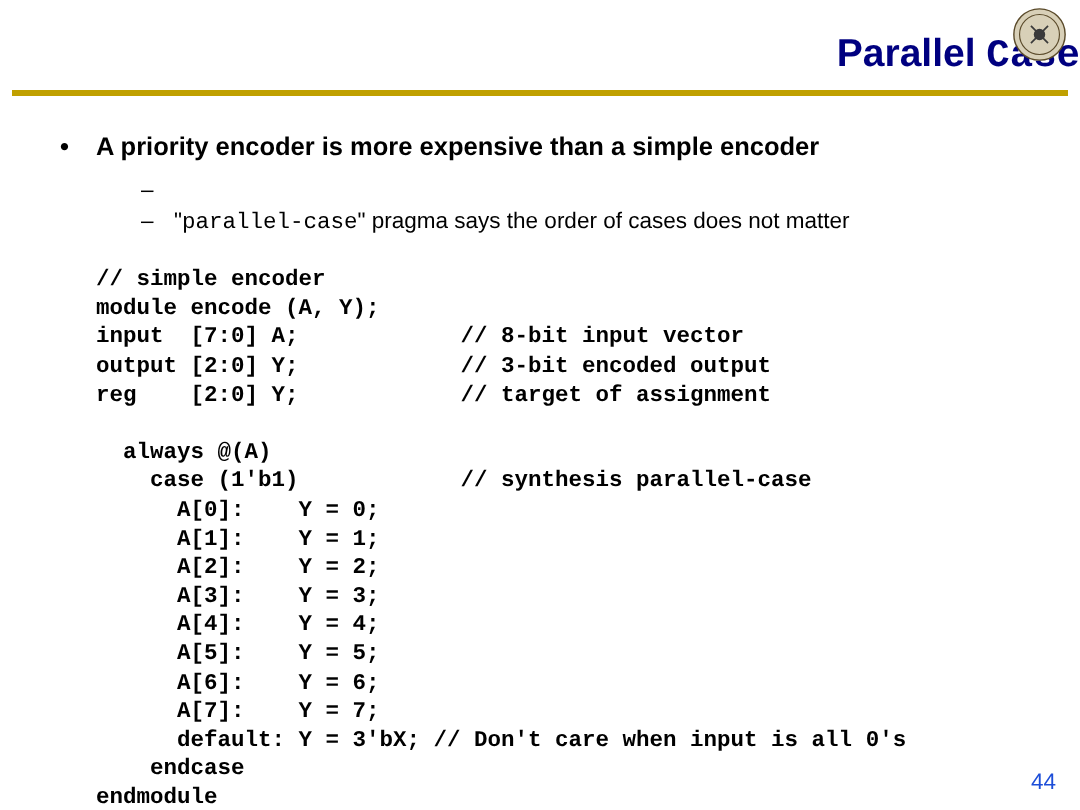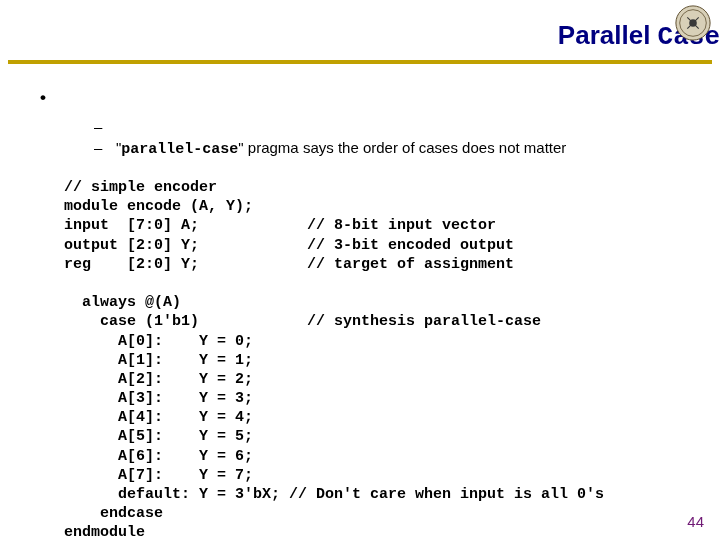--- a/index.html
+++ b/index.html
@@ -55,36 +55,35 @@
     font-size: 15px;
     color: #000;
     line-height: 1.4;
   }
   .subpoints .sub {
     display: flex;
   }
   .subpoints .dash { width: 22px; flex-shrink: 0; }
   .subpoints .mono {
     font-family: "Courier New", Courier, monospace;
-    font-weight: bold;
   }
   .code {
     margin: 18px 0 0 24px;
     font-family: "Courier New", Courier, monospace;
     font-size: 15px;
     font-weight: bold;
     line-height: 1.28;
     white-space: pre;
     color: #000;
   }
   .pagenum {
     position: absolute;
     bottom: 10px;
     right: 16px;
-    color: #701a75;
+    color: #1d4ed8;
     font-size: 15px;
   }
 </style>
 </head>
 <body>
 
 <div class="logo">
   <svg viewBox="0 0 40 40">
     <circle cx="20" cy="20" r="18" fill="#d8d0b8" stroke="#5a4a2a" stroke-width="1"></circle>
     <circle cx="20" cy="20" r="14" fill="none" stroke="#5a4a2a" stroke-width="0.8"></circle>
@@ -96,20 +95,21 @@
 <div class="title-wrap">
   <h1 class="title">
     <span>Parallel </span><span class="mono">Case</span>
   </h1>
 </div>
 <div class="rule"></div>
 
 <div class="content">
   <div class="bullet-row">
     <span class="dot">•</span>
+    <span>A priority encoder is more expensive than a simple encoder</span>
   </div>
   <div class="subpoints">
     <div class="sub">
       <span class="dash">–</span>
     </div>
     <div class="sub">
       <span class="dash">–</span>
       <span><span>"</span><span class="mono">parallel-case</span><span>" pragma says the order of cases does not matter</span></span>
     </div>
   </div>

